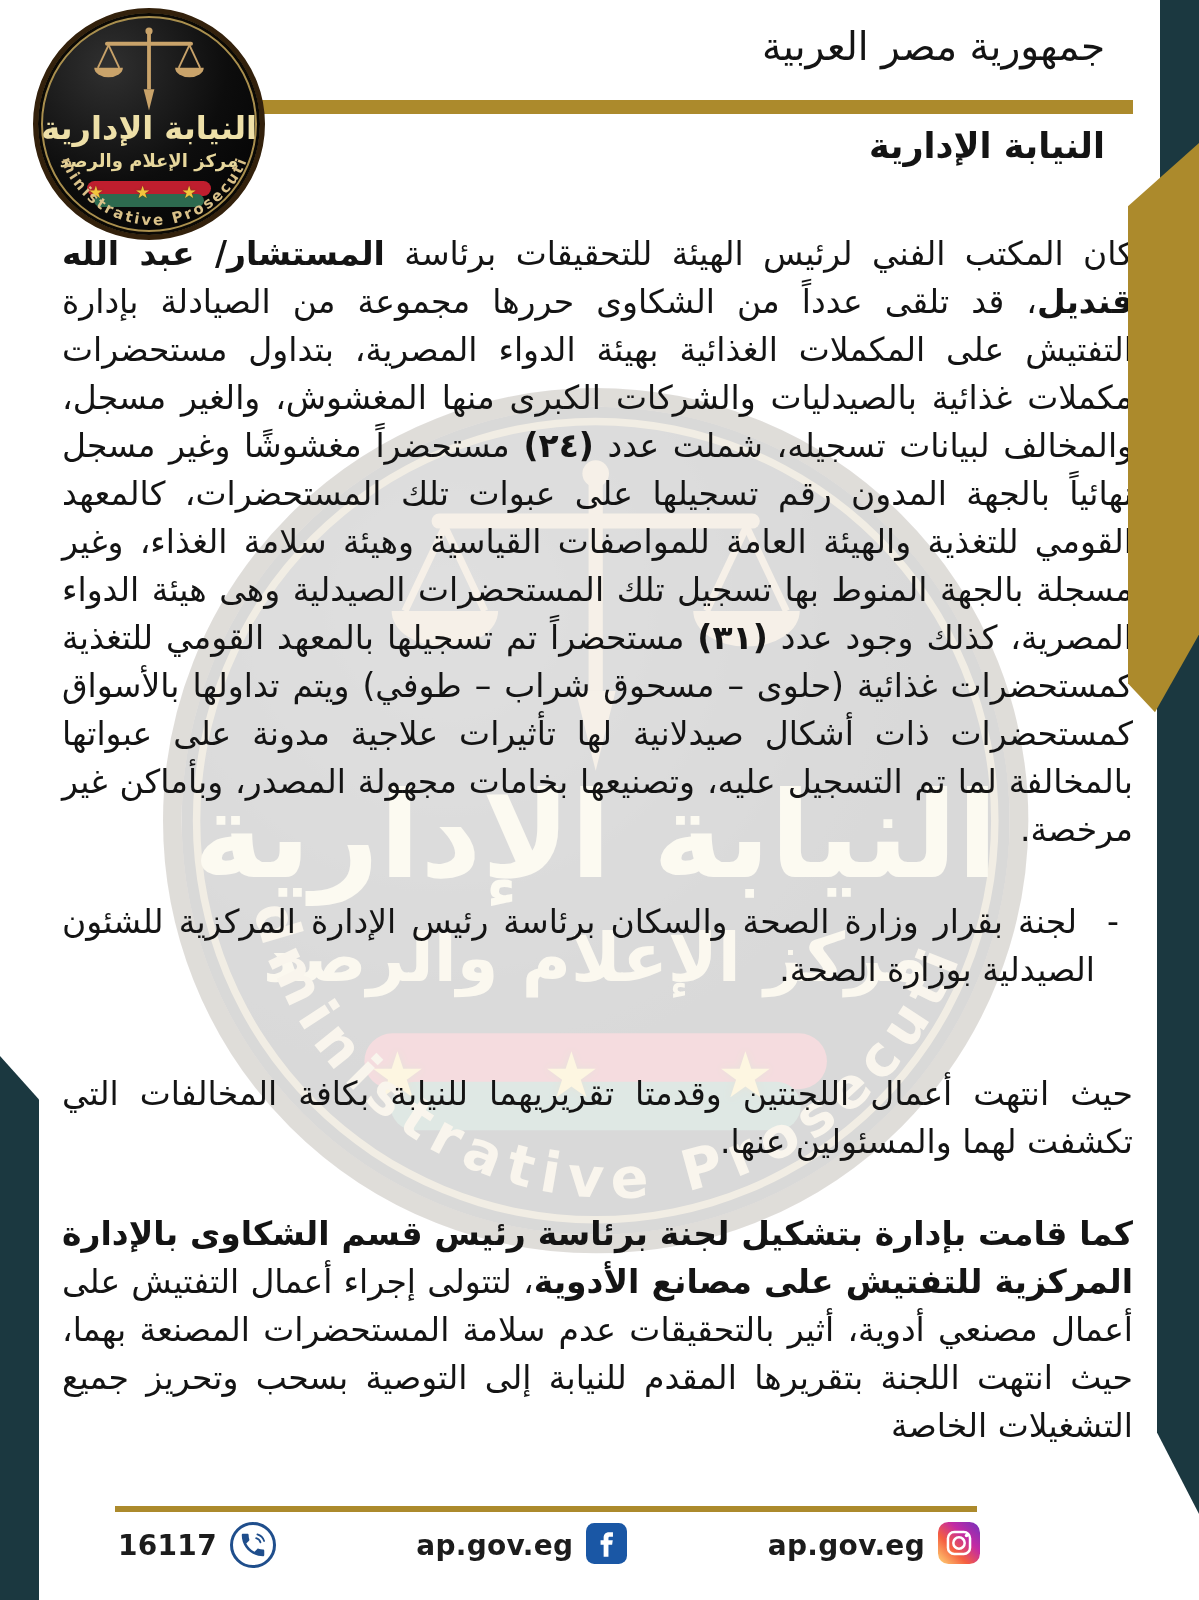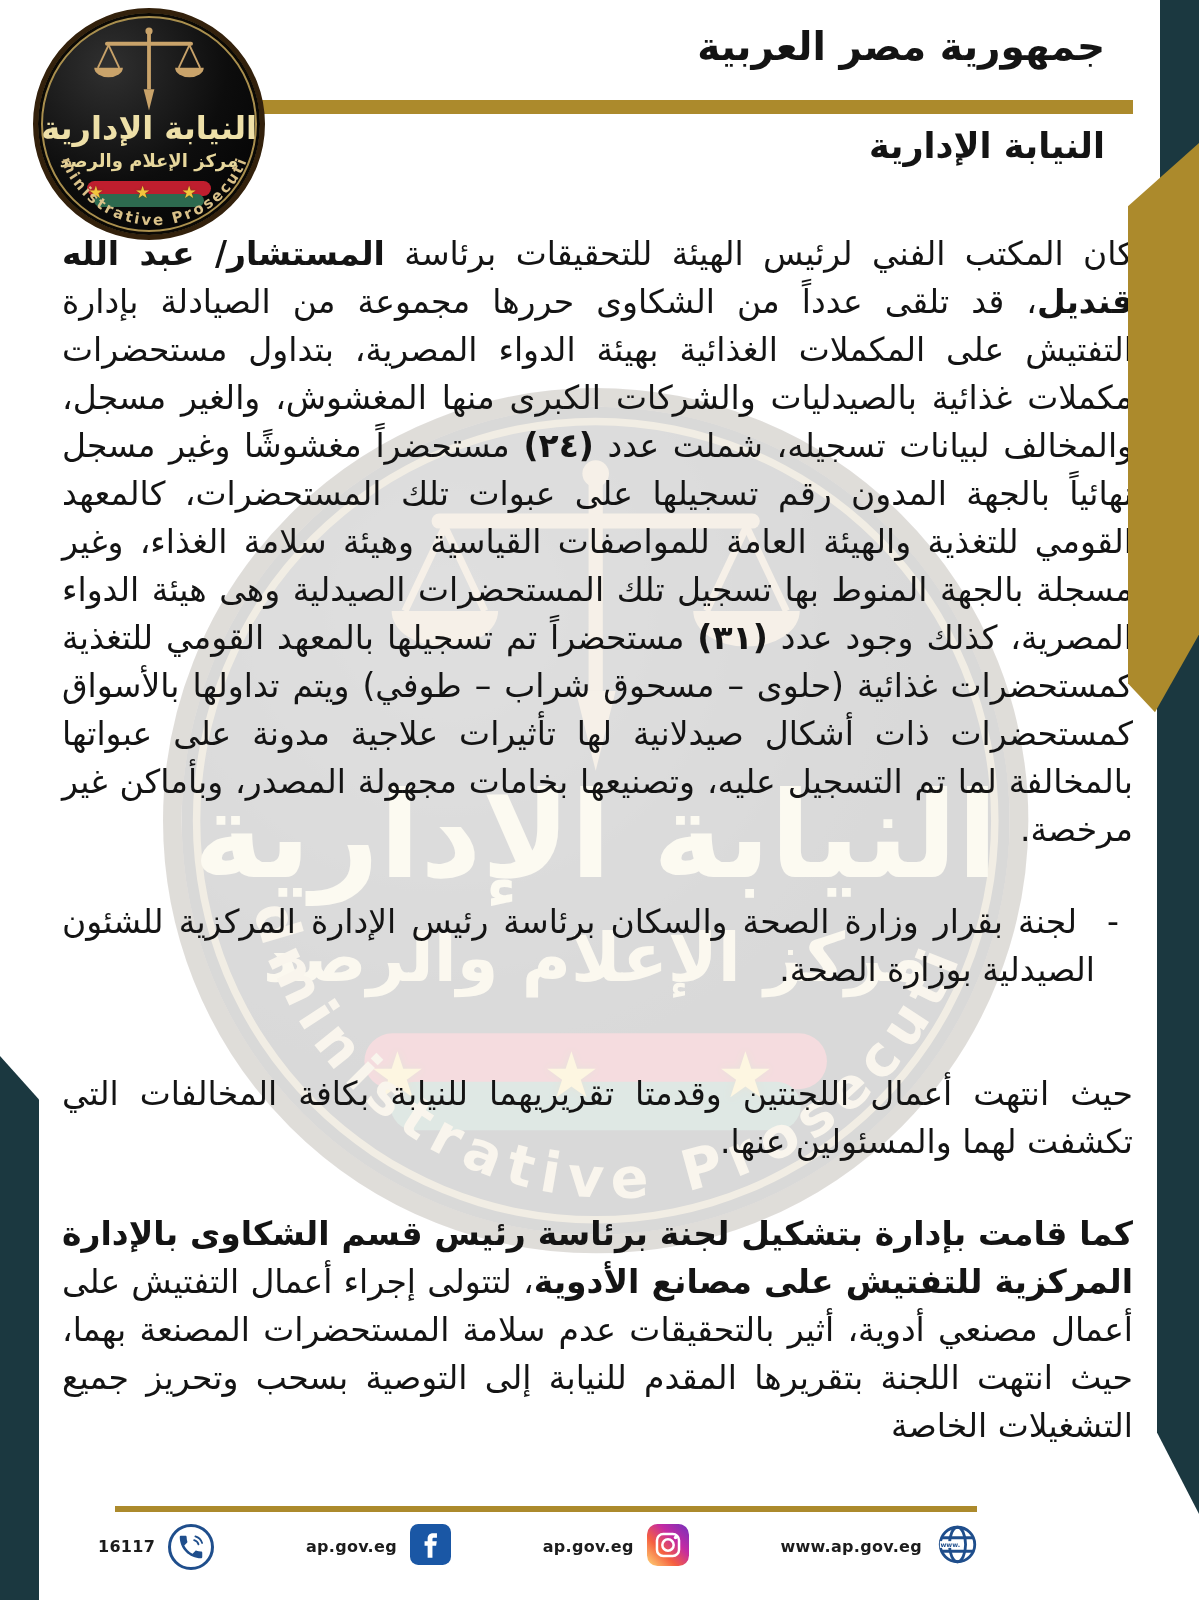--- a/index.html
+++ b/index.html
@@ -20,21 +20,21 @@
   .teal-right{
     left:1157px;top:628px;width:42px;height:886px;background:#1b3840;
     clip-path:polygon(0 4.5%,100% 0,100% 100%,0 90.8%);
   }
   .teal-left{
     left:0;top:1056px;width:39px;height:544px;background:#1b3840;
     clip-path:polygon(0 0,100% 8%,100% 100%,0 100%);
   }
   
   .title1{position:absolute;top:24px;right:94px;z-index:4;direction:rtl;
-    font-size:39px;font-weight:bold;letter-spacing:0;}
+    font-size:39px;font-weight:normal;letter-spacing:0;}
   .goldbar{position:absolute;left:240px;top:100px;width:893px;height:14px;background:#ac8a2c;z-index:1;}
   .title2{position:absolute;top:126px;right:94px;z-index:4;direction:rtl;
     font-size:35px;font-weight:bold;}
   
   .logo{position:relative;width:232px;height:232px;border-radius:50%;
     background:radial-gradient(circle at 32% 24%, #303030 0%, #0d0d0d 52%, #000 100%);
     border:5px solid #33210c;
     box-shadow:inset 0 0 0 3px #0b0905, inset 0 0 0 5px #a98f4e;
     box-sizing:border-box;}
   .logo .scales{position:absolute;top:12px;left:50%;transform:translateX(-50%);width:124px;height:88px;}
@@ -58,21 +58,21 @@
   .para{margin:0;}
   .b{font-weight:bold;}
   .u{text-decoration-thickness:3px;text-underline-offset:8px;}
   .bullets{margin:0;}
   .bullet{padding-right:38px;text-indent:-24px;margin-top:44px;}
   
   .footer-divider{position:absolute;left:115px;top:1506px;width:862px;height:6px;background:#ac8a2c;z-index:2;}
   .footer{position:absolute;left:98px;top:1522px;width:882px;z-index:2;
     display:flex;align-items:center;justify-content:space-between;}
   .fitem{display:flex;align-items:center;gap:13px;}
-  .flabel{font-size:16px;font-weight:bold;color:#1c1c1c;letter-spacing:0.3px;}
+  .flabel{font-size:28px;font-weight:bold;color:#1c1c1c;letter-spacing:0.3px;margin-left:20px;}
   .icircle{width:46px;height:46px;border-radius:50%;border:3px solid #1f4e8c;background:#fff;
     display:flex;align-items:center;justify-content:center;box-sizing:border-box;}
   .mailcircle{width:44px;height:44px;border-radius:50%;
     background:linear-gradient(135deg,#8a36c9 0%,#5a47cf 55%,#3c55c9 100%);
     display:flex;align-items:center;justify-content:center;}
 </style>
 </head>
 <body>
 
 <div class="edge teal-top-right"></div>
@@ -198,28 +198,15 @@
           </linearGradient>
         </defs>
         <rect width="40" height="40" rx="10" fill="url(#iggrad)"></rect>
         <rect x="9.5" y="9.5" width="21" height="21" rx="6" fill="none" stroke="#ffffff" stroke-width="2.4"></rect>
         <circle cx="20" cy="20" r="5.4" fill="none" stroke="#ffffff" stroke-width="2.4"></circle>
         <circle cx="27.2" cy="12.8" r="1.7" fill="#ffffff"></circle>
       </svg>
     </span>
   </div>
 
-  <div class="fitem">
-    <span class="flabel">www.ap.gov.eg</span>
-    <span>
-      <svg width="45" height="45" viewBox="0 0 24 24" fill="none" stroke="#1f4e8c" stroke-width="1.5">
-        <circle cx="12" cy="12" r="9.2"></circle>
-        <ellipse cx="12" cy="12" rx="4.3" ry="9.2"></ellipse>
-        <line x1="3.4" y1="8.4" x2="20.6" y2="8.4"></line>
-        <line x1="3.4" y1="15.6" x2="20.6" y2="15.6"></line>
-        <rect x="2.6" y="10.2" width="8.4" height="3.6" fill="#ffffff" stroke="none"></rect>
-        <text x="2.9" y="13.2" font-size="3.4" fill="#1f4e8c" stroke="none" font-weight="bold">www.</text>
-      </svg>
-    </span>
-  </div>
 
 
 </div>
 
 </body></html>

